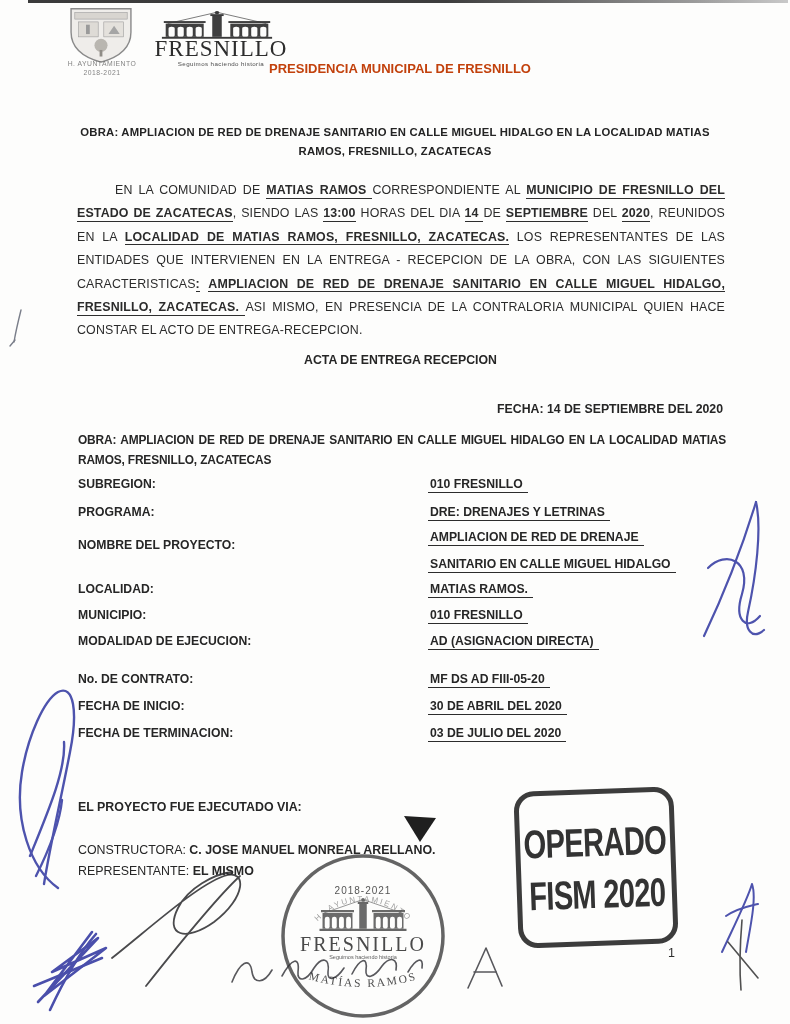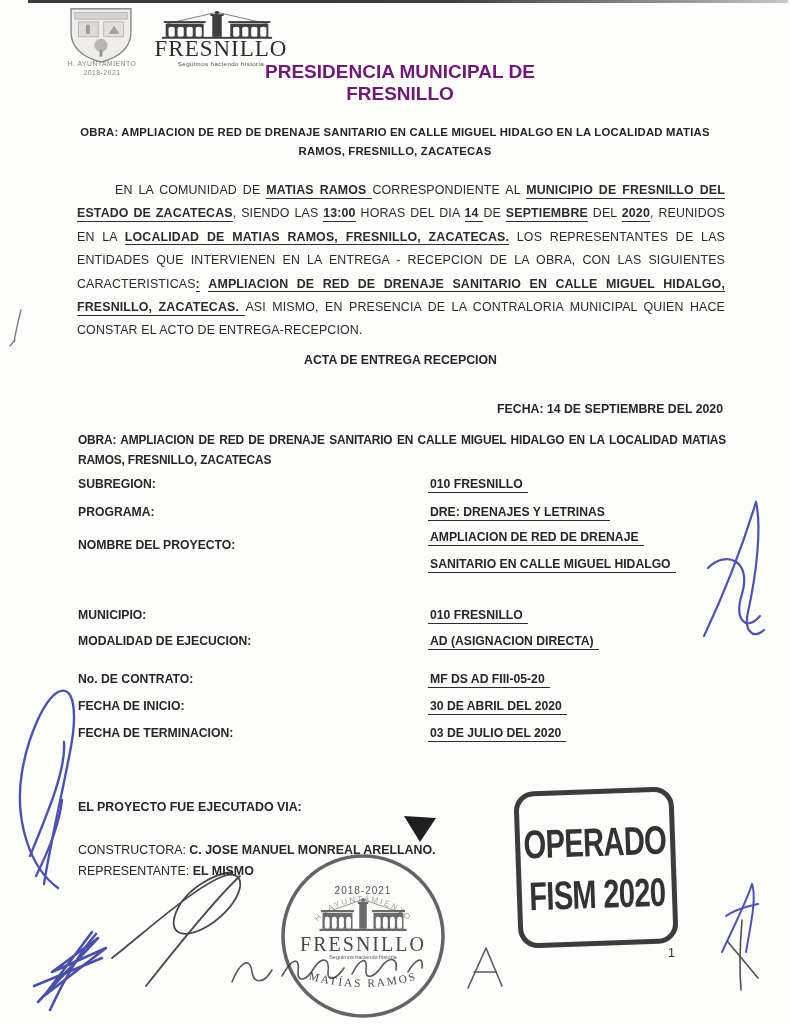--- a/index.html
+++ b/index.html
@@ -16,21 +16,21 @@
     left:28px;top:0;width:760px;height:3px;
     background:linear-gradient(90deg,#3b3b3b 0%,#3d3d3d 55%,#6d6d6d 72%,#9c9c9c 88%,#c9c9c9 100%);
   }
   
   .crest-caption{left:56px;top:60px;width:92px;text-align:center;font-size:6.8px;
     color:#6d6d6d;letter-spacing:.5px;line-height:8.5px;opacity:.85;}
   .logo-text{left:138px;top:36px;width:166px;text-align:center;
     font-family:"Liberation Serif",serif;font-size:23px;letter-spacing:1px;color:#2d2d2d;}
   .logo-tagline{left:146px;top:60px;width:150px;text-align:center;font-size:6.2px;
     color:#4c4c4c;letter-spacing:.4px;}
-  .title1{left:232px;top:61px;width:336px;text-align:center;font-weight:bold;font-size:19px;color:#701a75;}
+  .title1{left:232px;top:61px;width:336px;text-align:center;font-weight:bold;font-size:13px;color:#c2410c;}
   .title2{left:232px;top:84px;width:336px;text-align:center;font-weight:bold;font-size:13.6px;color:#1f1f1f;}
   
   .obra-heading{left:40px;top:123px;width:710px;text-align:center;font-weight:bold;
     font-size:11.3px;letter-spacing:.2px;line-height:18.5px;color:#242424;white-space:nowrap;}
   
   .intro{left:77px;top:179px;width:648px;text-align:justify;text-indent:38px;
     font-size:12.4px;letter-spacing:.15px;line-height:23.4px;color:#2b2b2b;}
   .acta-title{left:78px;top:353px;width:645px;text-align:center;font-weight:bold;font-size:12.3px;}
   .fecha-line{left:78px;top:402px;width:645px;text-align:right;font-weight:bold;font-size:12.3px;}
   .obra-detail{left:78px;top:431px;width:648px;text-align:justify;font-weight:bold;
@@ -118,20 +118,24 @@
     <span class="abs vcol val" style="top:0;">010 FRESNILLO</span>
   </div>
   <div class="abs frow" style="top:505px;">
     <span class="lbl">PROGRAMA:</span>
     <span class="abs vcol val" style="top:0;">DRE: DRENAJES Y LETRINAS</span>
   </div>
   <div class="abs frow" style="top:538px;">
     <span class="lbl">NOMBRE DEL PROYECTO:</span>
     <span class="abs vcol val" style="top:-8px;">AMPLIACION DE RED DE DRENAJE</span>
     <span class="abs vcol val" style="top:19px;">SANITARIO EN CALLE MIGUEL HIDALGO</span>
+  </div>
+  <div class="abs frow" style="top:582px;">
+    <span class="lbl">LOCALIDAD:</span>
+    <span class="abs vcol val" style="top:0;">MATIAS RAMOS.</span>
   </div>
   <div class="abs frow" style="top:608px;">
     <span class="lbl">MUNICIPIO:</span>
     <span class="abs vcol val" style="top:0;">010 FRESNILLO</span>
   </div>
   <div class="abs frow" style="top:634px;">
     <span class="lbl">MODALIDAD DE EJECUCION:</span>
     <span class="abs vcol val" style="top:0;">AD (ASIGNACION DIRECTA)</span>
   </div>
 

